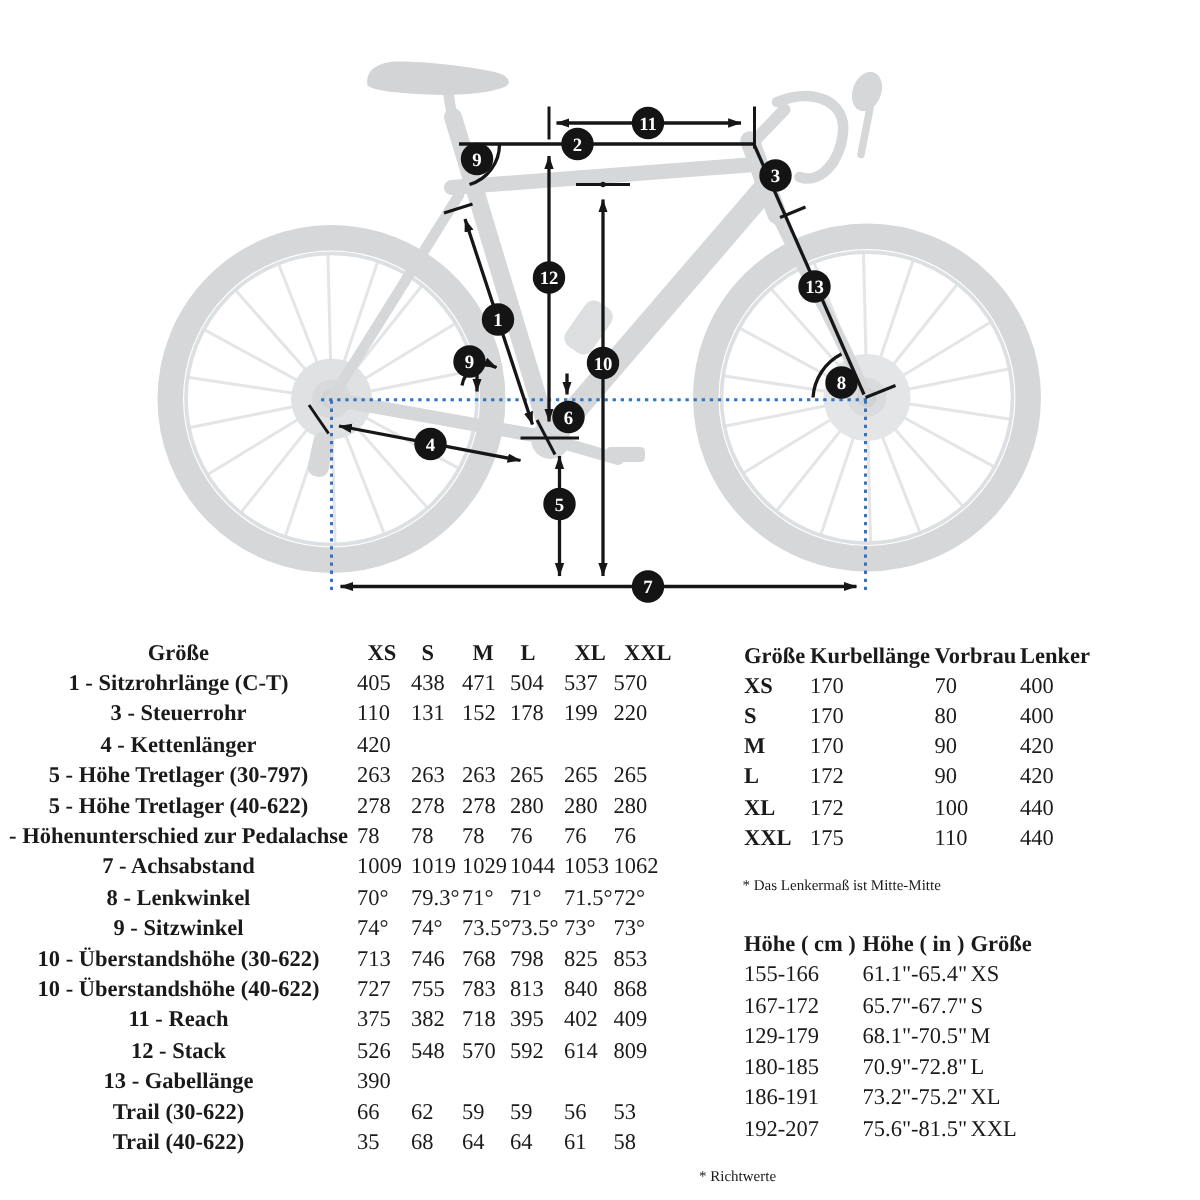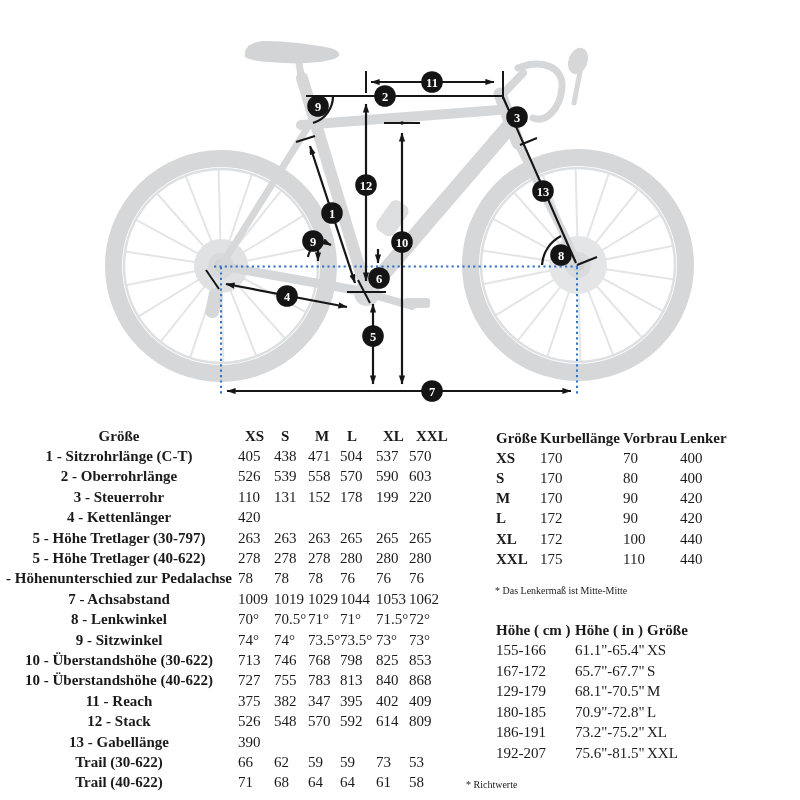--- a/index.html
+++ b/index.html
@@ -238,29 +238,20 @@
       <tr>
         <td class="lbl">1 - Sitzrohrlänge (C-T)</td>
         <td class="v c0">405</td>
         <td class="v c1">438</td>
         <td class="v c2">471</td>
         <td class="v c3">504</td>
         <td class="v c4">537</td>
         <td class="v c5">570</td>
       </tr>
 
-      <tr>
-        <td class="lbl">2 - Oberrohrlänge</td>
-        <td class="v c0">526</td>
-        <td class="v c1">539</td>
-        <td class="v c2">558</td>
-        <td class="v c3">570</td>
-        <td class="v c4">590</td>
-        <td class="v c5">603</td>
-      </tr>
 
       <tr>
         <td class="lbl">3 - Steuerrohr</td>
         <td class="v c0">110</td>
         <td class="v c1">131</td>
         <td class="v c2">152</td>
         <td class="v c3">178</td>
         <td class="v c4">199</td>
         <td class="v c5">220</td>
       </tr>
@@ -311,21 +302,21 @@
         <td class="v c1">1019</td>
         <td class="v c2">1029</td>
         <td class="v c3">1044</td>
         <td class="v c4">1053</td>
         <td class="v c5">1062</td>
       </tr>
 
       <tr>
         <td class="lbl">8 - Lenkwinkel</td>
         <td class="v c0">70°</td>
-        <td class="v c1">70.5°</td>
+        <td class="v c1">79.3°</td>
         <td class="v c2">71°</td>
         <td class="v c3">71°</td>
         <td class="v c4">71.5°</td>
         <td class="v c5">72°</td>
       </tr>
 
       <tr>
         <td class="lbl">9 - Sitzwinkel</td>
         <td class="v c0">74°</td>
         <td class="v c1">74°</td>
@@ -352,21 +343,21 @@
         <td class="v c2">783</td>
         <td class="v c3">813</td>
         <td class="v c4">840</td>
         <td class="v c5">868</td>
       </tr>
 
       <tr>
         <td class="lbl">11 - Reach</td>
         <td class="v c0">375</td>
         <td class="v c1">382</td>
-        <td class="v c2">347</td>
+        <td class="v c2">718</td>
         <td class="v c3">395</td>
         <td class="v c4">402</td>
         <td class="v c5">409</td>
       </tr>
 
       <tr>
         <td class="lbl">12 - Stack</td>
         <td class="v c0">526</td>
         <td class="v c1">548</td>
         <td class="v c2">570</td>
@@ -384,27 +375,27 @@
         <td class="v c4"></td>
         <td class="v c5"></td>
       </tr>
 
       <tr>
         <td class="lbl">Trail (30-622)</td>
         <td class="v c0">66</td>
         <td class="v c1">62</td>
         <td class="v c2">59</td>
         <td class="v c3">59</td>
-        <td class="v c4">73</td>
+        <td class="v c4">56</td>
         <td class="v c5">53</td>
       </tr>
 
       <tr>
         <td class="lbl">Trail (40-622)</td>
-        <td class="v c0">71</td>
+        <td class="v c0">35</td>
         <td class="v c1">68</td>
         <td class="v c2">64</td>
         <td class="v c3">64</td>
         <td class="v c4">61</td>
         <td class="v c5">58</td>
       </tr>
     </tbody>
 </table>
 
 <table id="comp-table">

